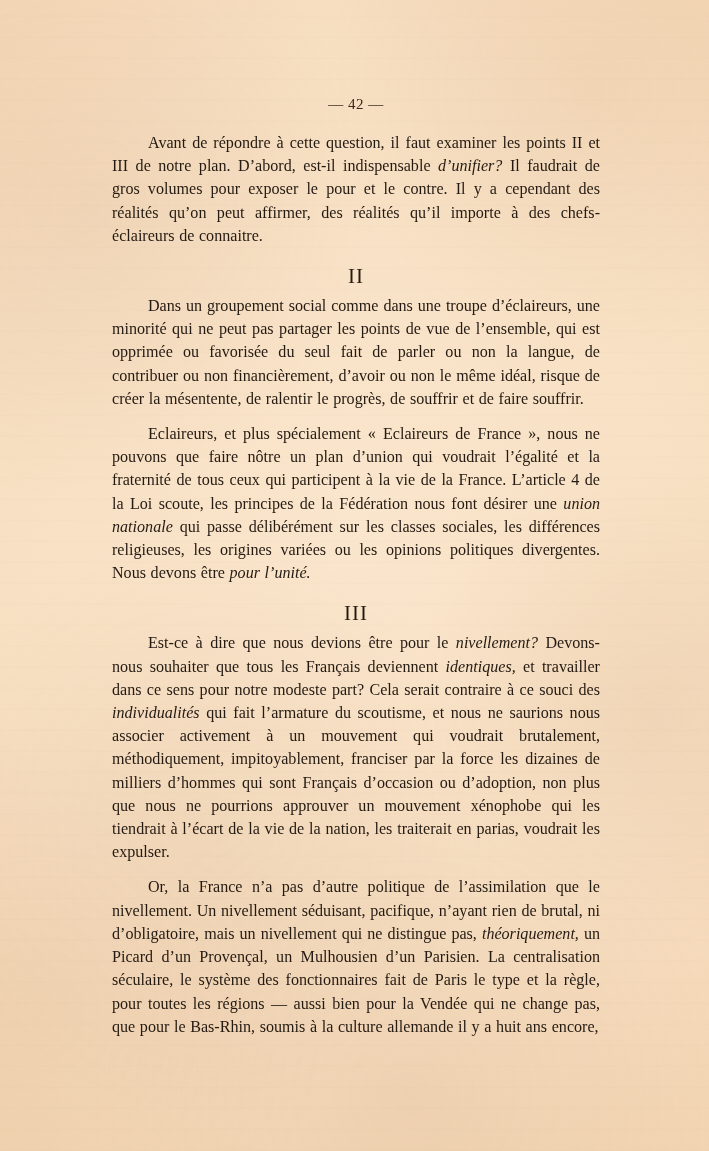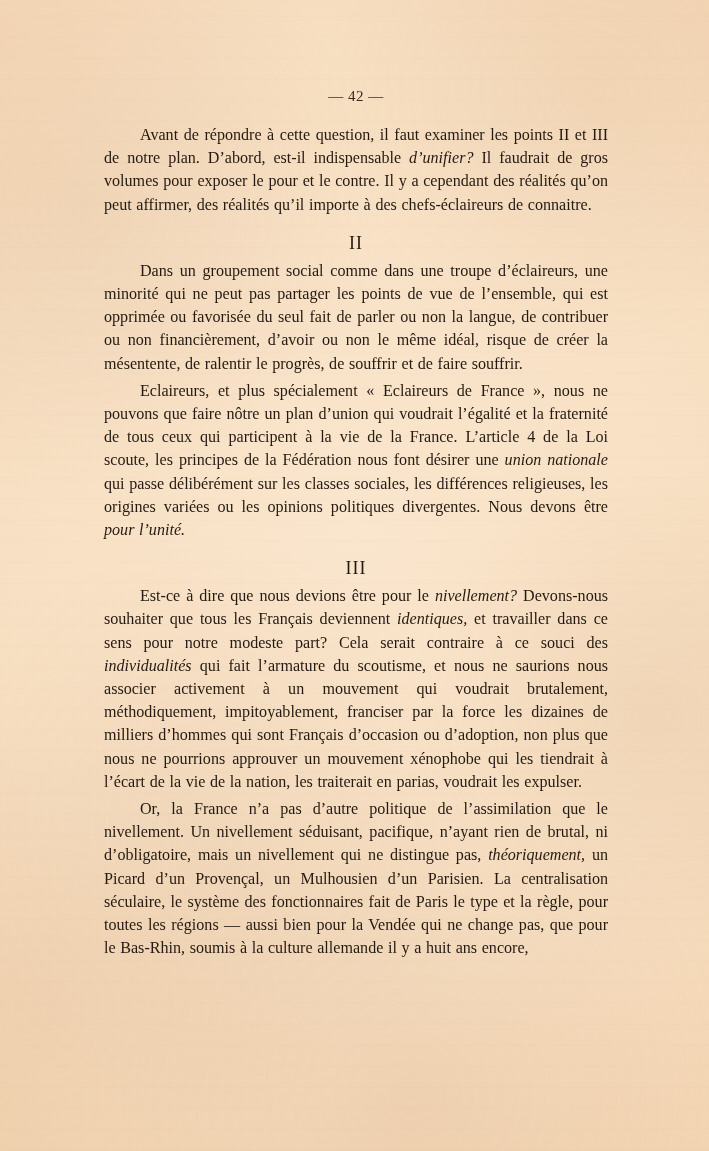--- a/index.html
+++ b/index.html
@@ -43,21 +43,21 @@
         rgba(150,110,70,0.030) 0px,
         rgba(150,110,70,0.030) 1px,
         rgba(150,110,70,0) 2px,
         rgba(150,110,70,0) 21px);
     opacity: .55;
   }
 
   .content {
     position: absolute;
     left: 100px;
-    top: 4px;
+    top: 12px;
     width: 512px;
     z-index: 3;
   }
 
   .folio {
     text-align: center;
     font-size: 15px;
     letter-spacing: .5px;
     margin-top: 84px;
     color: #3a2a1c;
@@ -73,36 +73,36 @@
   }
   .chapter-title .rule {
     display: block;
     height: 2px;
     background: #241a12;
     margin-top: 3px;
     width: 100%;
   }
 
   p.body {
-    margin: 4px;
+    margin: 12px;
     font-size: 16.1px;
     line-height: 23.2px;
     text-align: justify;
     text-indent: 36px;
     color: #241a12;
     word-spacing: .6px;
     -webkit-hyphens: none;
     hyphens: none;
   }
   p.first { margin-top: 18px; }
   p.tight { margin-top: 0; }
 
   .section-num {
     text-align: center;
-    font-size: 18px;
+    font-size: 21px;
     margin: 17px 0 5px 0;
     letter-spacing: 1px;
     color: #241a12;
   }
 
   i { font-style: italic; }
 </style>
 </head>
 <body>
 

